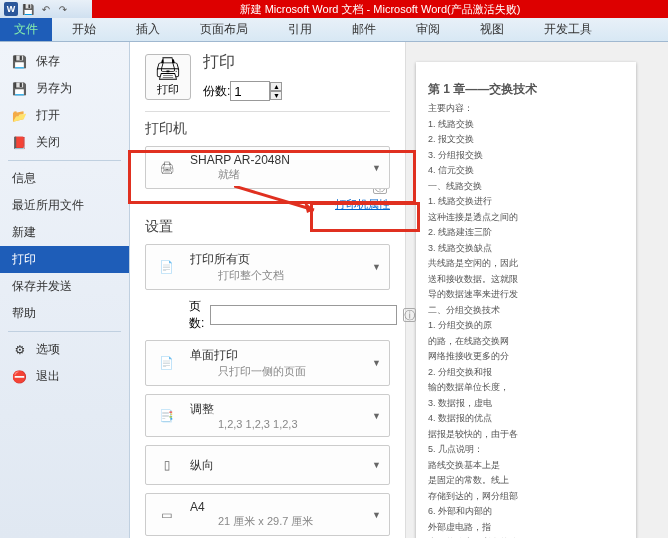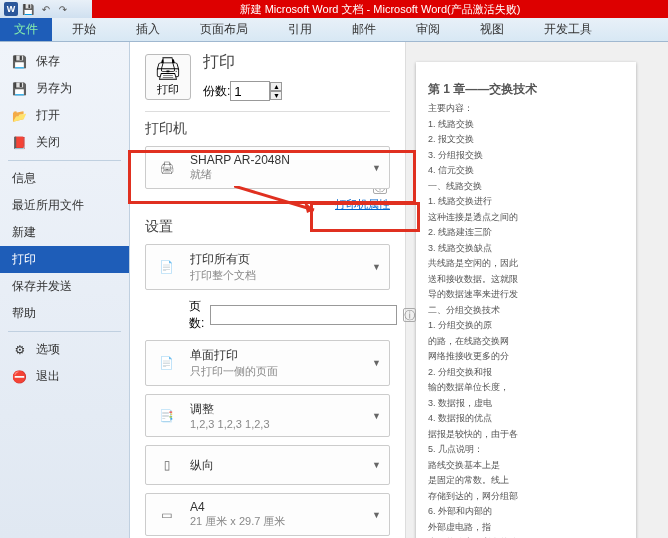--- a/index.html
+++ b/index.html
@@ -33,21 +33,21 @@
 .copies input { width: 40px; height: 20px; border: 1px solid #999; padding: 0 3px; }
 .spinner { display: flex; flex-direction: column; }
 .spinner span { width: 12px; height: 9px; border: 1px solid #999; font-size: 7px; text-align: center; line-height: 7px; cursor: pointer; background: #f0f0f0; }
 
 .hr { height: 1px; background: #ddd; margin: 8px 0; }
 
 .setting-row { border: 1px solid #ccc; border-radius: 2px; padding: 6px 8px; display: flex; align-items: center; gap: 10px; margin-bottom: 8px; background: #fdfdfd; cursor: pointer; position: relative; }
 .setting-row .sicon { width: 26px; height: 26px; display: flex; align-items: center; justify-content: center; color: #666; }
 .setting-row .stext { flex: 1; }
 .setting-row .stext .t1 { font-size: 12px; color: #333; }
-.setting-row .stext .t2 { font-size: 11px; color: #888; }
+.setting-row .stext .t2 { font-size: 11px; color: #888; margin-left: 28px; }
 .setting-row .drop { color: #666; font-size: 9px; }
 
 .page-field { display: flex; align-items: center; gap: 6px; margin-bottom: 8px; margin-left: 44px; }
 .page-field input { flex: 1; height: 20px; border: 1px solid #999; padding: 0 4px; }
 
 .redbox1 { position: absolute; border: 3px solid #e03020; }
 .redbox-printer { top: 150px; left: 128px; width: 288px; height: 54px; }
 .redbox-prop { top: 202px; left: 310px; width: 110px; height: 30px; }
 .redarrow { position: absolute; top: 186px; left: 234px; width: 90px; height: 30px; pointer-events: none; }
 

